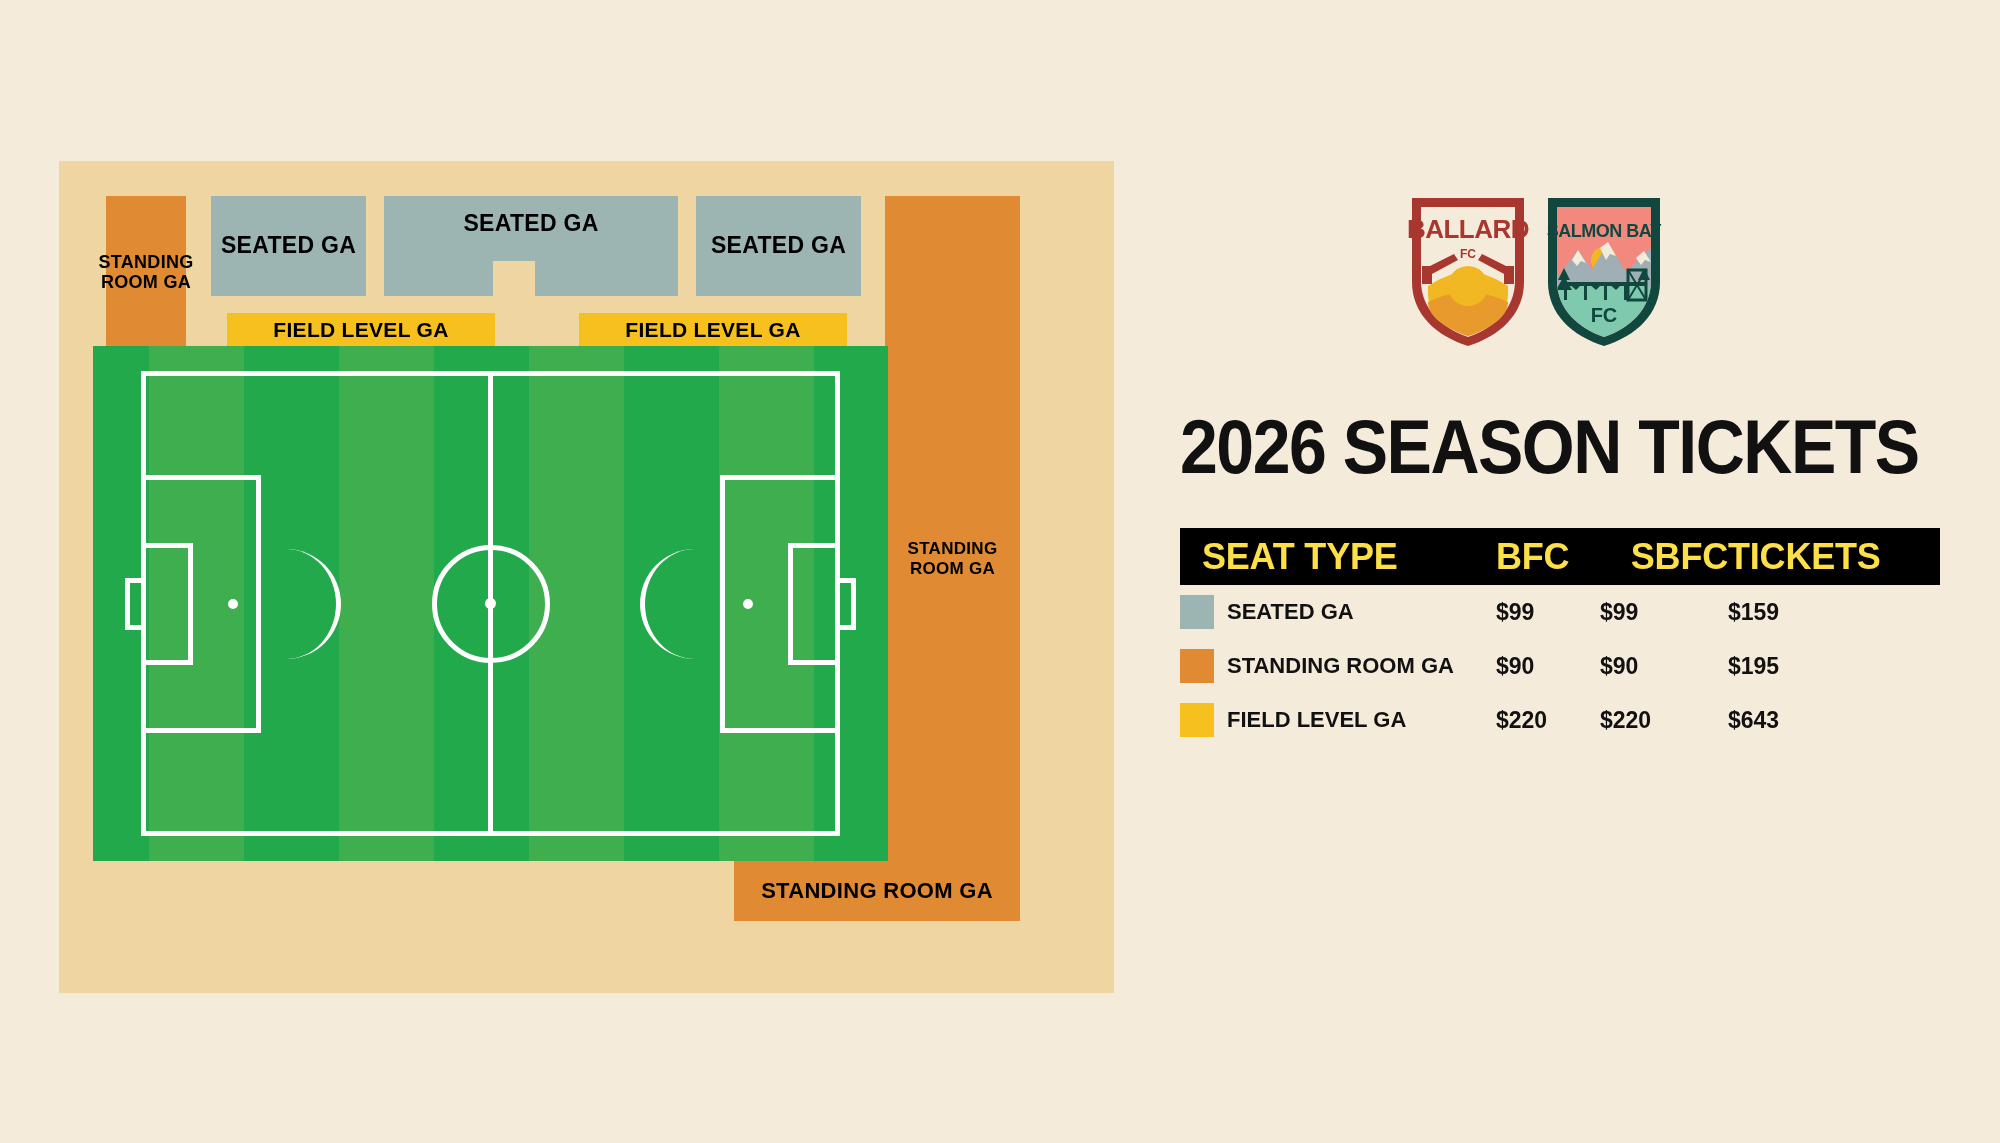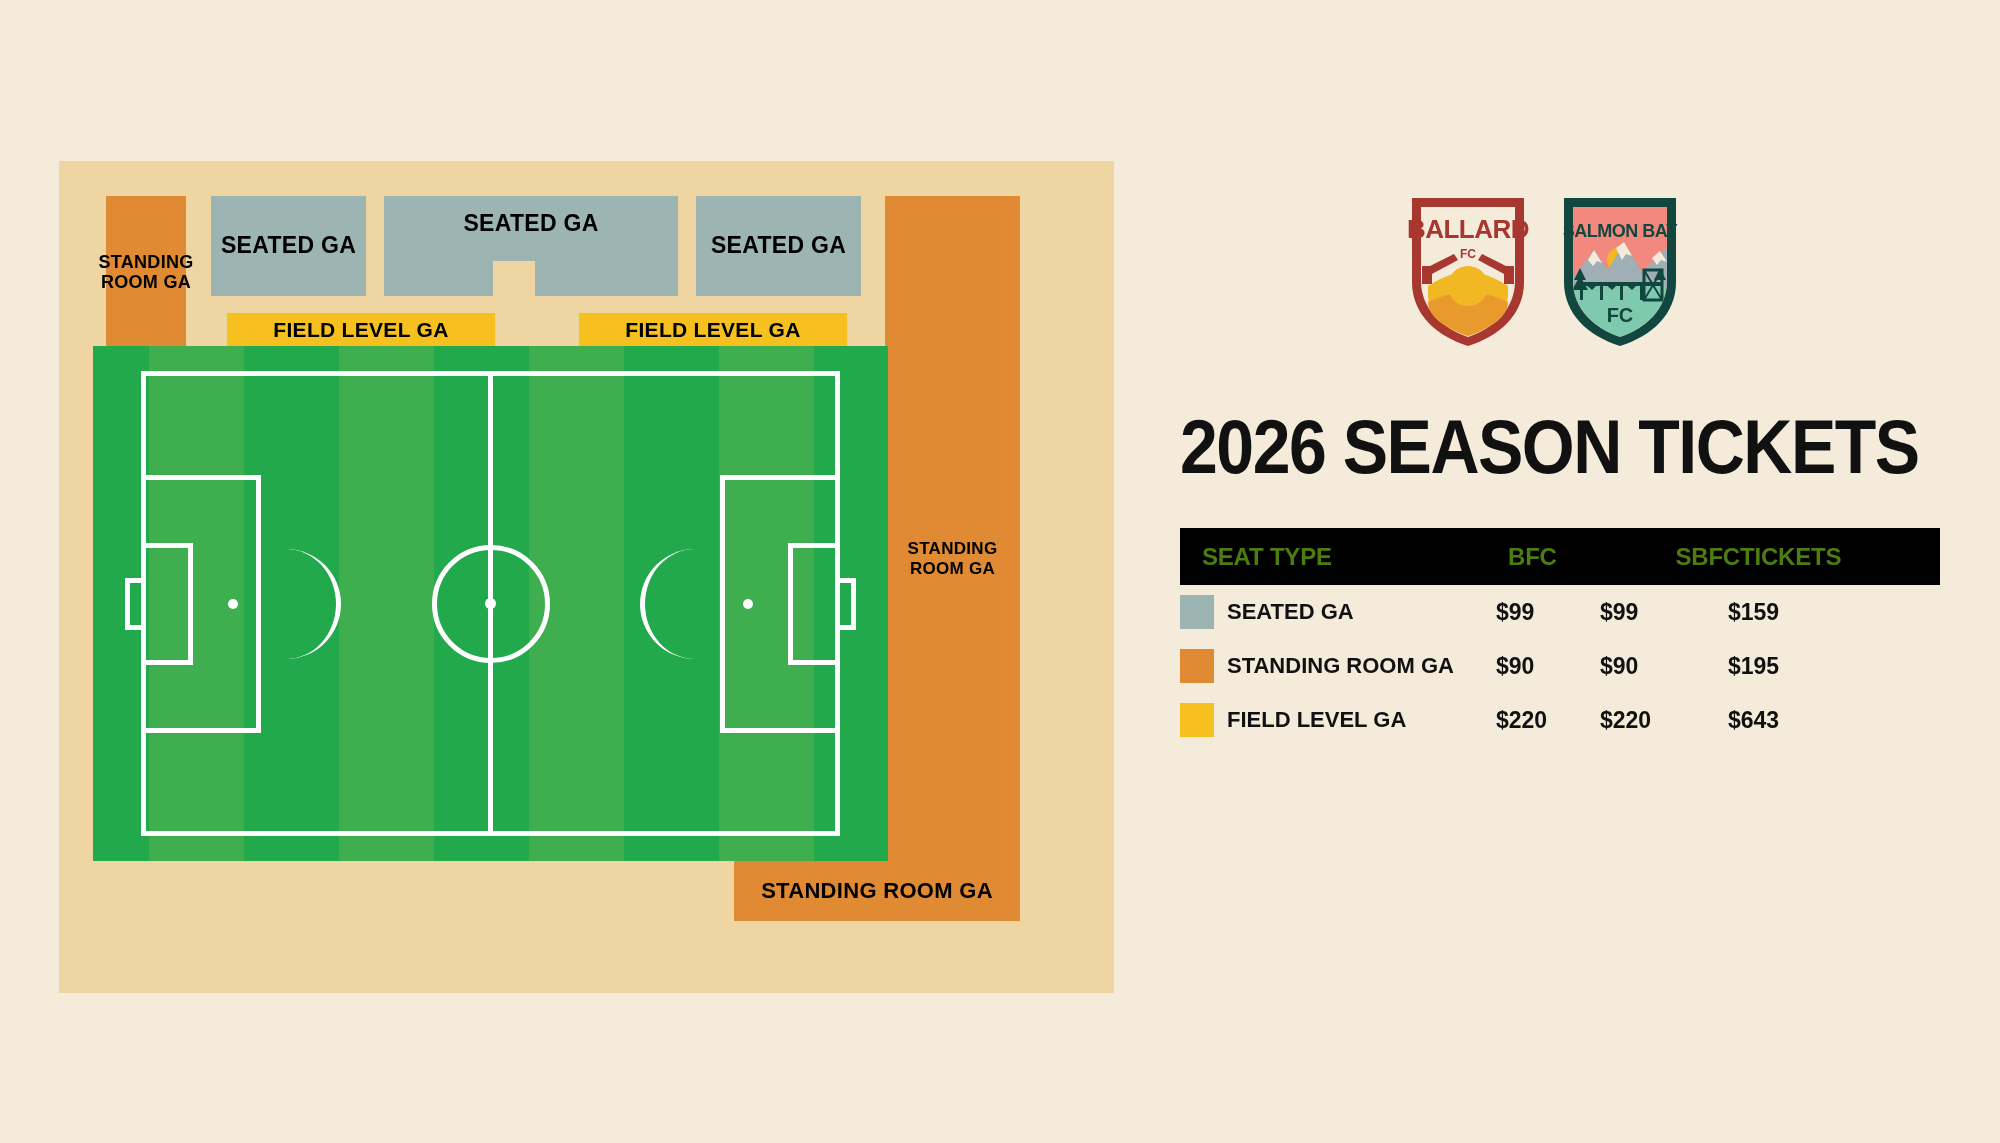--- a/index.html
+++ b/index.html
@@ -126,48 +126,48 @@
     right: 168px; border-right: none; border-top: none; border-bottom: none;
     border-radius: 55px 0 0 55px;
   }
 
   
   #ticket-panel {
     position: absolute;
     left: 1180px; top: 190px; width: 760px;
   }
 
-  #crests { display: flex; gap: 24px; align-items: flex-end; padding-left: 224px; }
+  #crests { display: flex; gap: 8px; align-items: flex-end; padding-left: 224px; }
   .crest { width: 128px; height: 160px; }
 
   #panel-title {
     margin-top: 52px;
     font-size: 68px;
     font-weight: 900;
     letter-spacing: -1.5px;
     color: #111;
     font-family: "Liberation Sans", sans-serif;
     transform: scaleY(1.12);
     transform-origin: left top;
   }
 
   #price-table { margin-top: 48px; width: 760px; }
 
   #table-head {
     background: #000;
-    color: #4d7c0f;
+    color: #fde047;
     display: flex;
     align-items: center;
     height: 57px;
     font-weight: 900;
-    font-size: 24px;
+    font-size: 36px;
     letter-spacing: -.2px;
   }
   #table-head .c-type { width: 316px; padding-left: 22px; }
-  #table-head .c-bfc  { width: 104px; margin-left: 12px; }
+  #table-head .c-bfc  { width: 104px; }
   #table-head .c-sbfc { width: 128px; text-align: right; }
   #table-head .c-comb { width: 200px; }
 
   .price-row {
     display: flex;
     align-items: center;
     height: 54px;
     font-weight: 900;
     font-size: 22px;
     color: #111;

